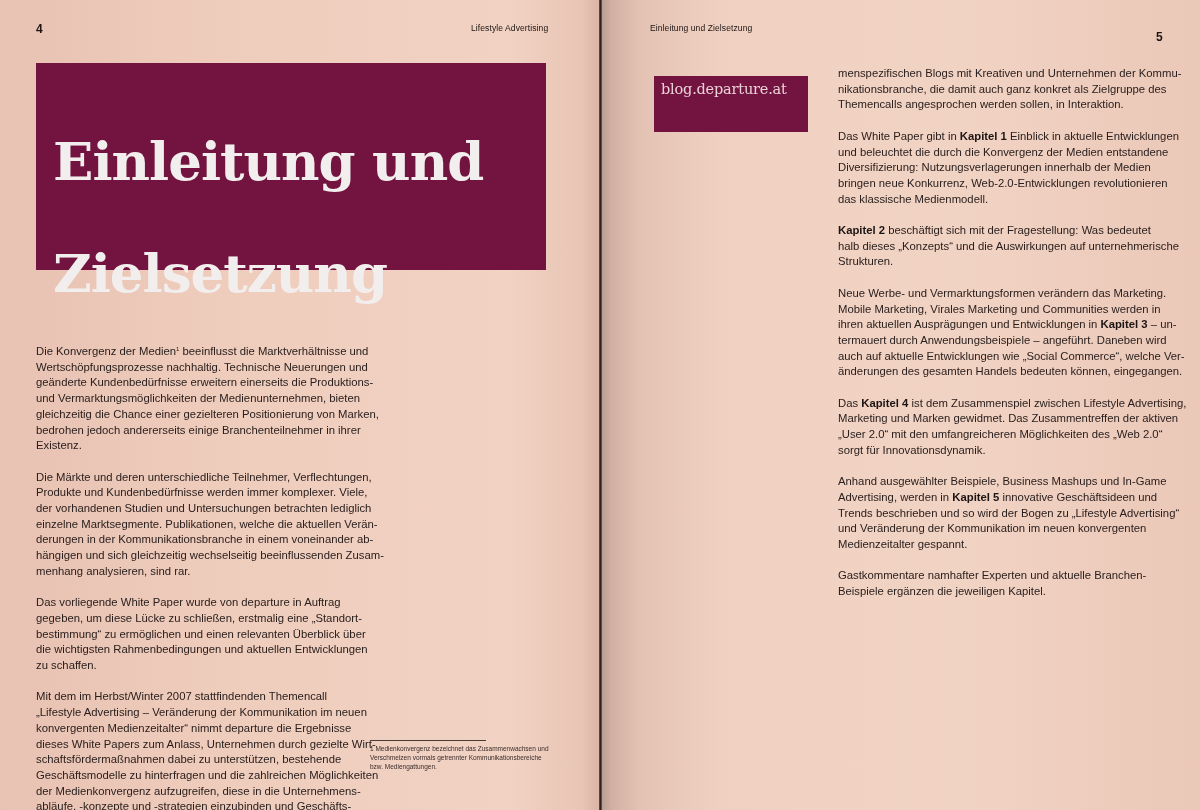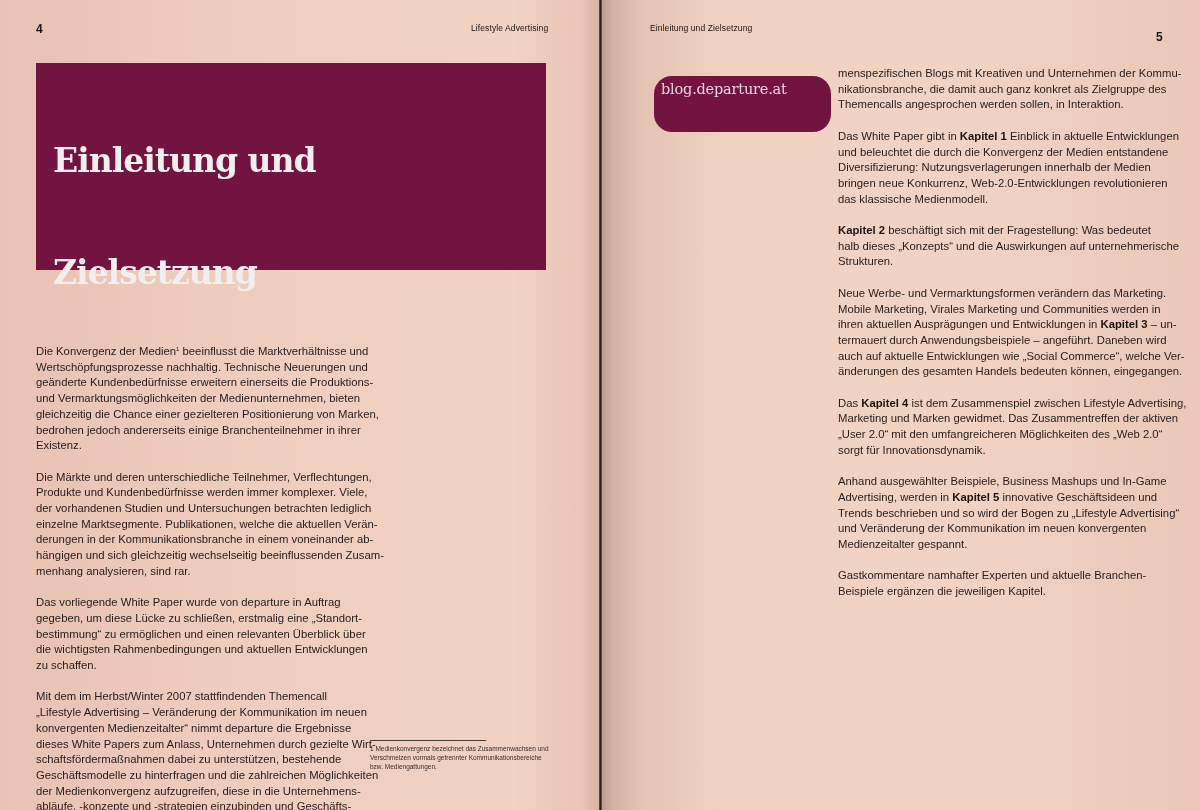--- a/index.html
+++ b/index.html
@@ -54,34 +54,33 @@
       width: 510px;
       height: 207px;
       background: #72143f;
     }
     .title-text {
       position: absolute;
       left: 17px;
       top: 14px;
       font-family: "DejaVu Serif", serif;
       font-weight: bold;
-      font-size: 33px;
+      font-size: 53px;
       line-height: 56px;
       color: #f2eeee;
       letter-spacing: -1px;
       white-space: pre-line;
     }
     .blog-block {
       position: absolute;
       left: 654px;
       top: 76px;
-      width: 177px;
+      width: 154px;
       height: 56px;
       background: #72143f;
-      border-radius: 18px;
     }
     .blog-text {
       position: absolute;
       left: 7px;
       top: 5px;
       font-family: "DejaVu Serif", serif;
       font-size: 14.5px;
       color: #ecd2d8;
       letter-spacing: -0.2px;
     }

